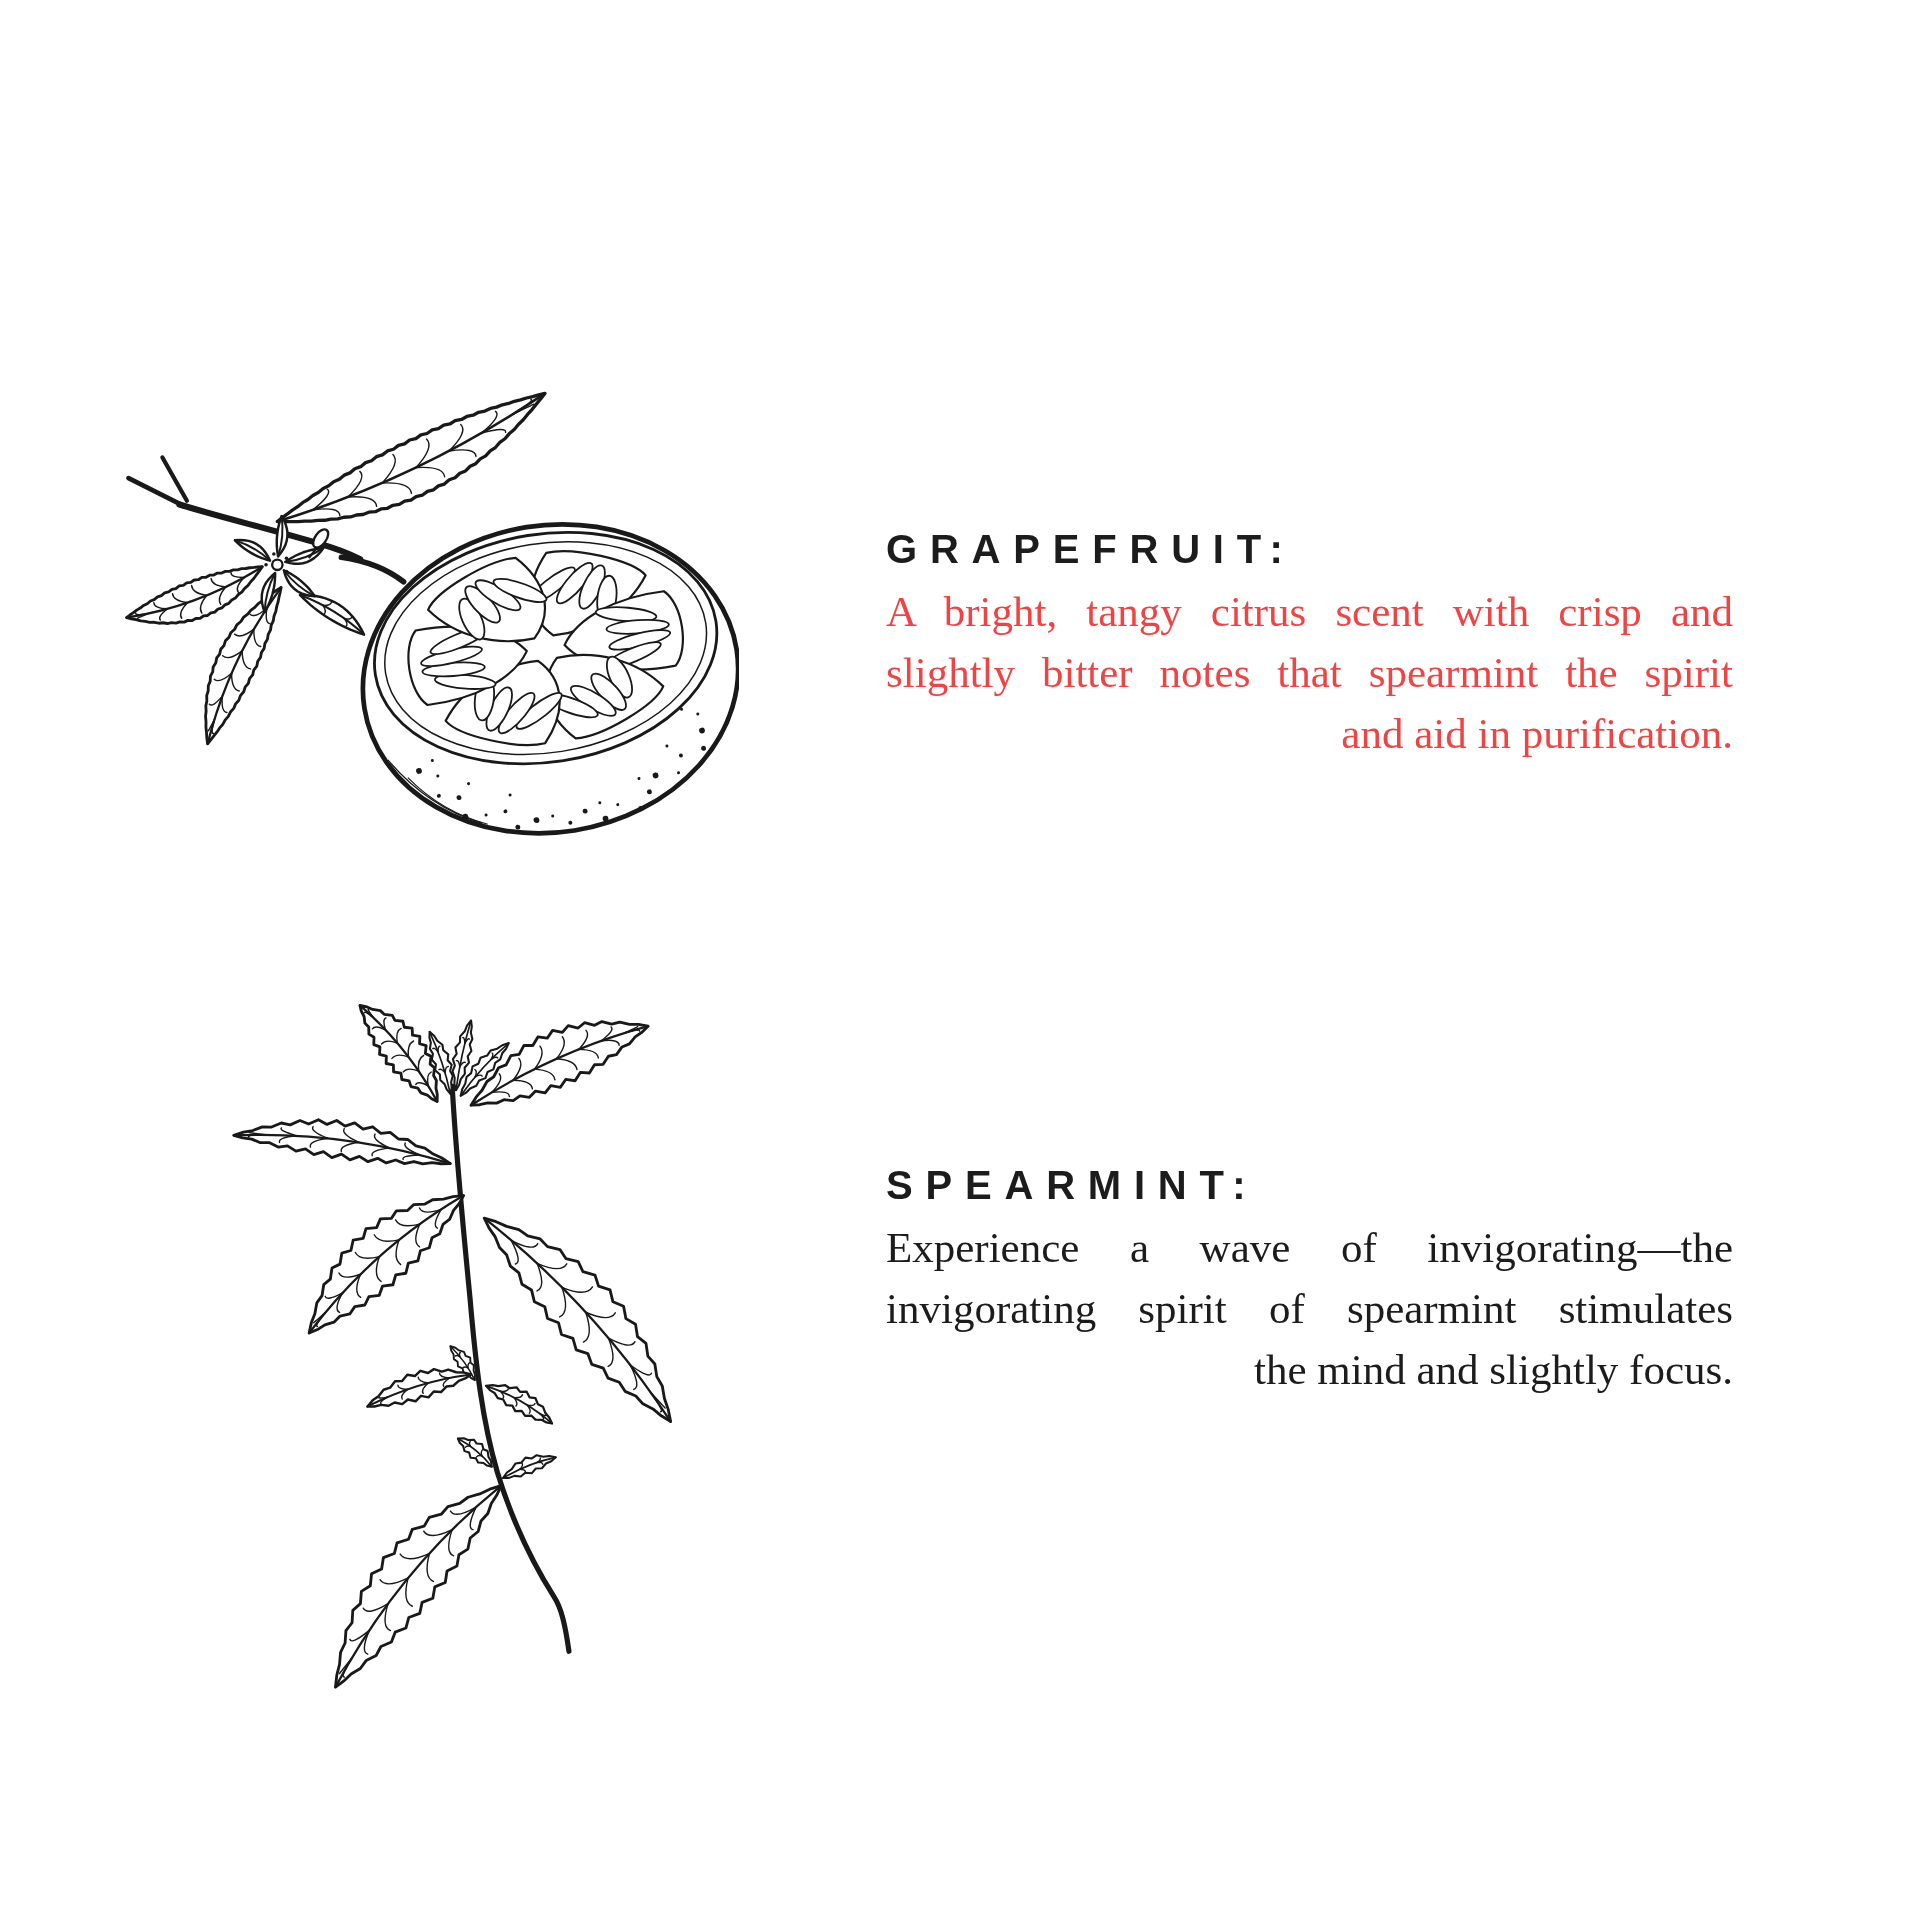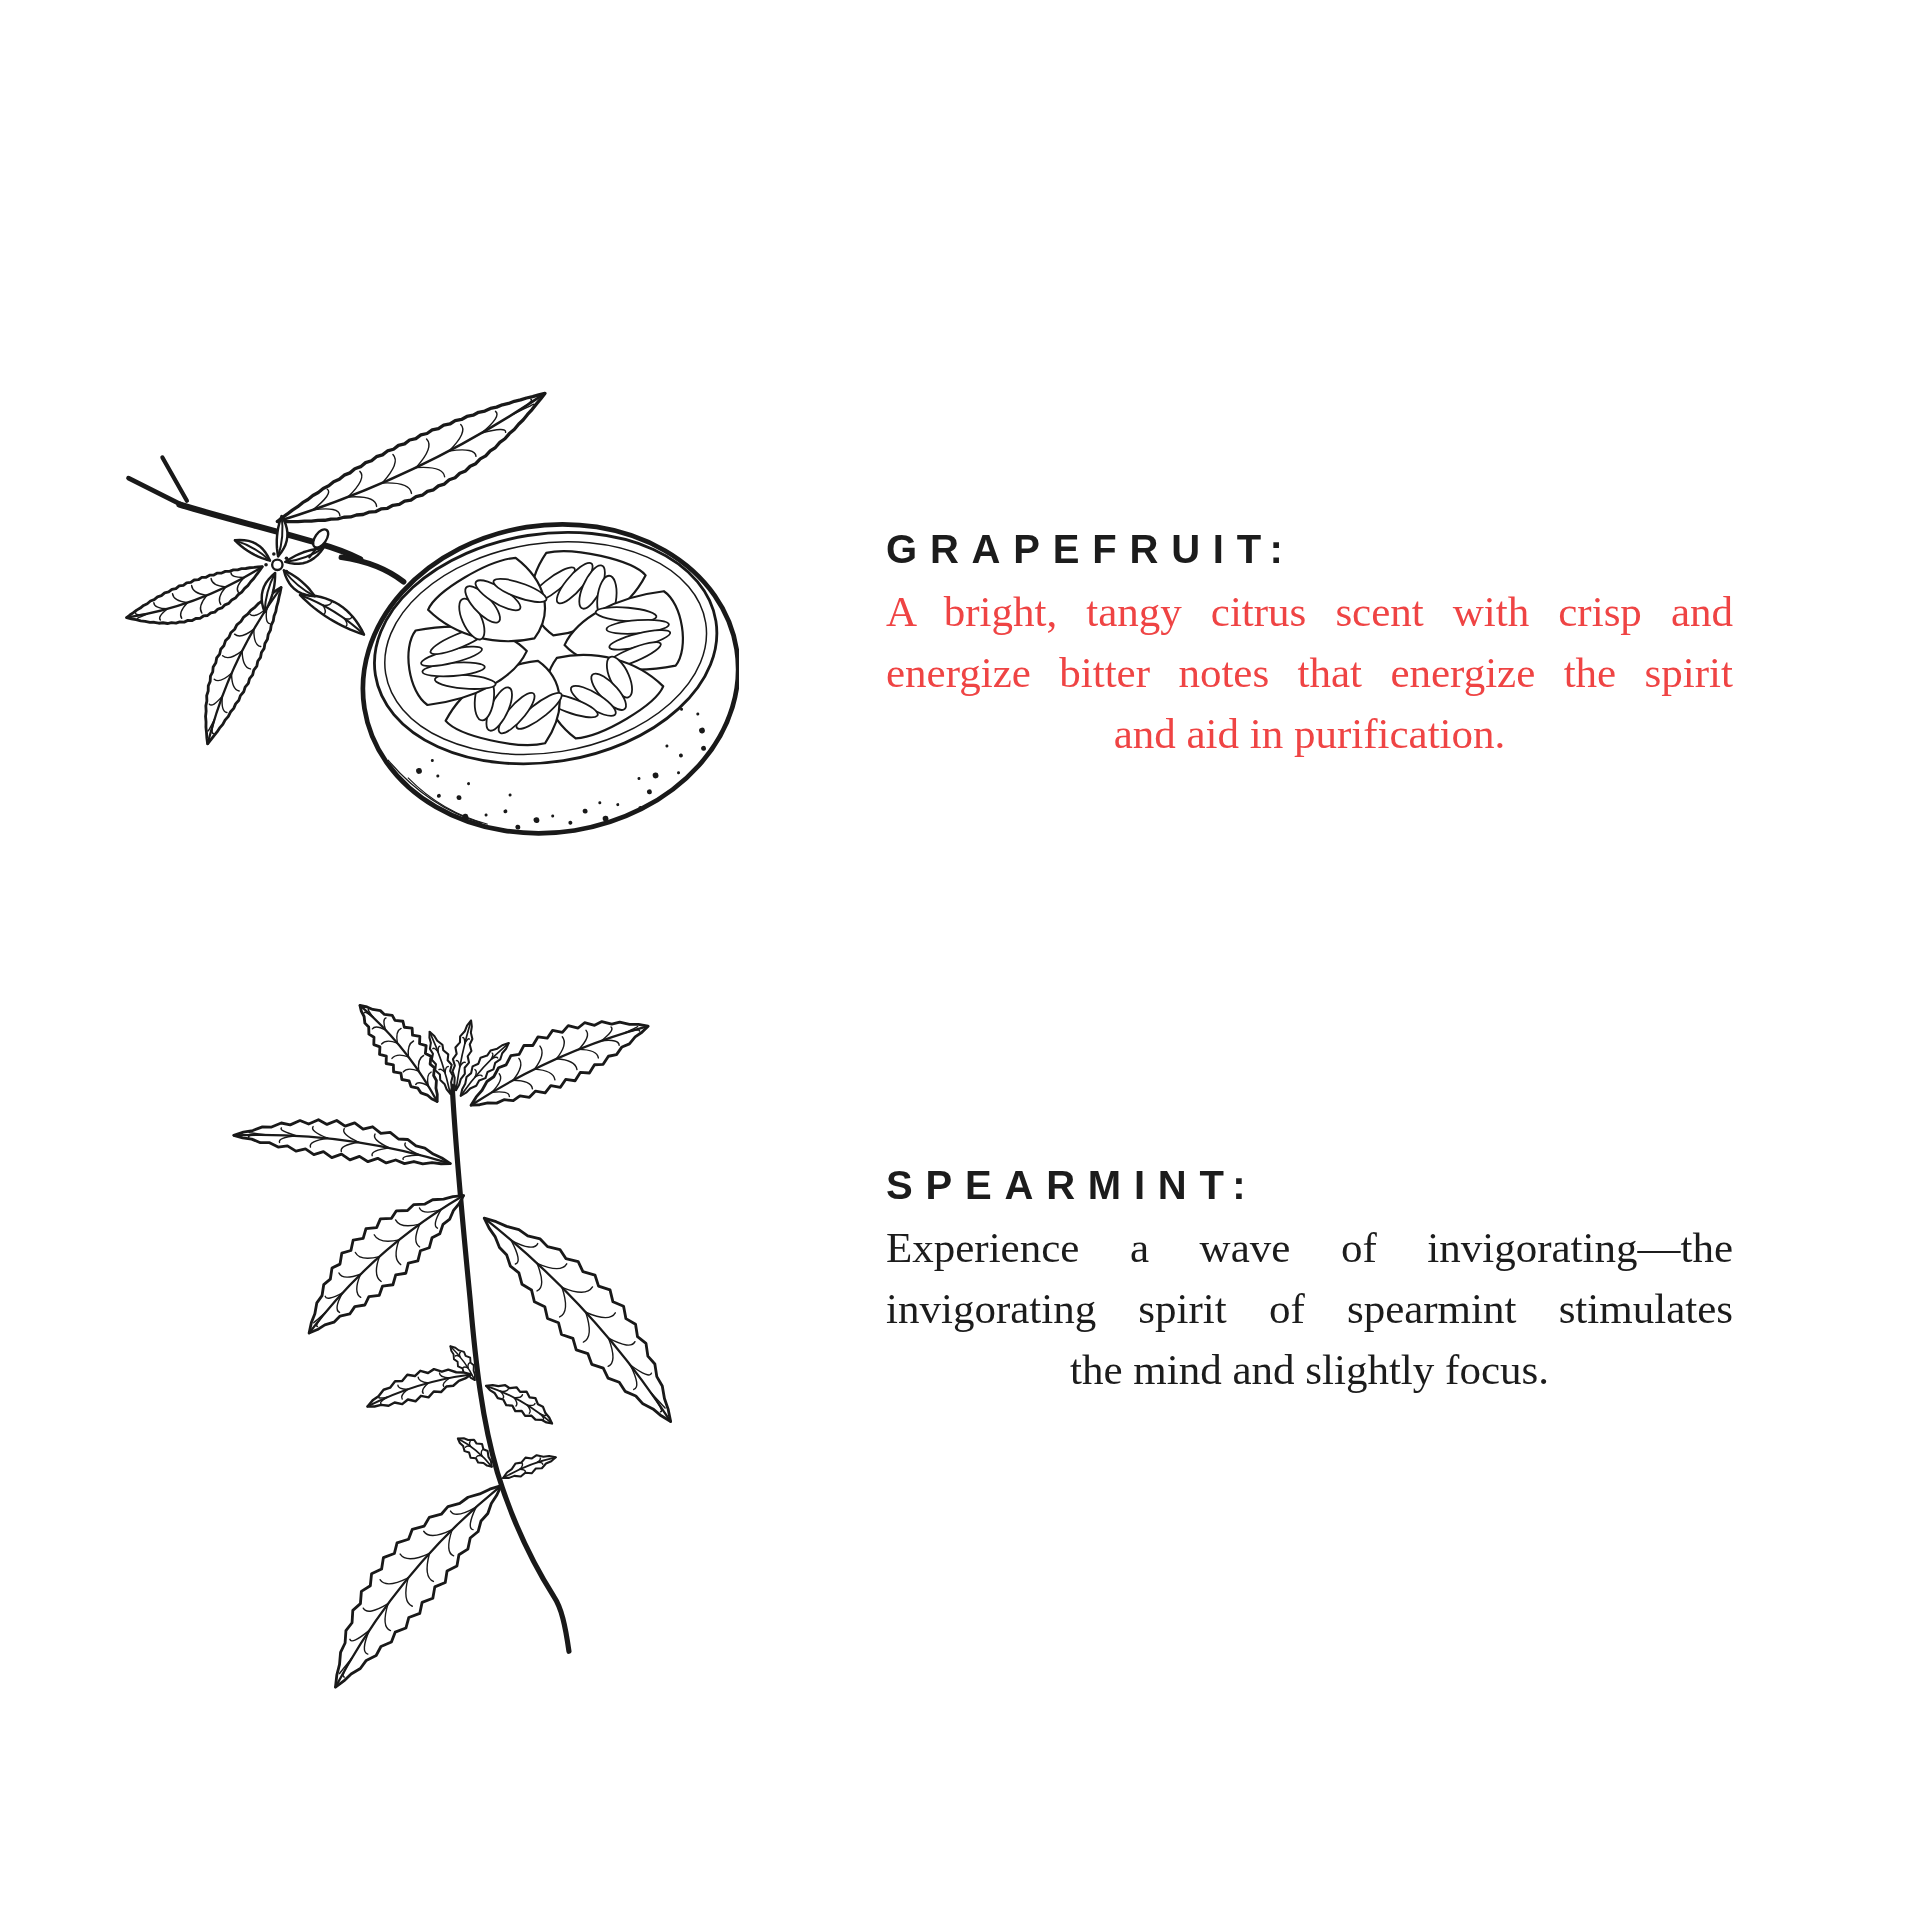--- a/index.html
+++ b/index.html
@@ -7,21 +7,21 @@
   .heading{
     position:absolute;left:886px;white-space:nowrap;
     font-family:"Liberation Sans",sans-serif;font-weight:700;
     font-size:40px;line-height:40px;letter-spacing:0.32em;color:#1c1c1c;
   }
   .body-text{
     position:absolute;left:886px;width:847px;
     font-family:"Liberation Serif",serif;font-size:43px;line-height:61px;color:#1c1c1c;
   }
   .jline{text-align:justify;text-align-last:justify;}
-  .lline{text-align:center;}
+  .lline{text-align:right;}
   #h1{top:529px;}
   #p1{top:581px;}
   #h2{top:1165px;}
   #p2{top:1217px;}
   svg.illo{position:absolute;display:block;}
   #illo1{left:119px;top:367px;width:620px;height:471px;}
   #illo2{left:228px;top:996px;width:488px;height:708px;}
 </style>
 </head>
 <body>
@@ -182,21 +182,21 @@
           <circle cx="-137.5" cy="66.1" r="1.6" fill="#191919"></circle>
           <path d="M-184 58 Q-150 114 -96 140" fill="none" stroke="#191919" stroke-width="1.4"></path>
           <path d="M-166 80 Q-136 122 -90 142" fill="none" stroke="#191919" stroke-width="1.2"></path>
         </g>
       </g>
     </svg>
 
   <div id="h1" class="heading" style="color: rgb(28, 28, 28);">GRAPEFRUIT:</div>
   <div id="p1" class="body-text" style="color: #ef4444;">
     <div class="jline">A bright, tangy citrus scent with crisp and</div>
-    <div class="jline">energize bitter notes that energize the spirit</div>
+    <div class="jline">slightly bitter notes that spearmint the spirit</div>
     <div class="lline">and aid in purification.</div>
   </div>
 
   <svg id="illo2" class="illo" viewBox="0 0 518 752">
       <g>
         <path d="M238 96 C242 170 250 250 257 322 C263 392 270 452 286 506 C300 552 322 600 346 638 C354 650 358 668 362 696" fill="none" stroke="#191919" stroke-width="5.5" stroke-linecap="round"></path>
         <path d="M236 178L227.0 172.1L217.8 167.9L208.9 161.5L199.5 159.2L190.6 152.4L180.9 151.9L172.1 144.8L162.2 146.0L153.4 138.9L143.3 141.4L134.4 134.7L124.2 138.2L115.3 132.2L105.0 136.4L95.9 131.4L85.5 136.0L76.3 132.3L65.9 136.9L56.4 134.9L46.1 139.2L36.4 139.0L26.2 142.9L16.2 144.6L6 148L15.4 150.7L25.0 152.0L34.2 155.8L44.0 155.8L53.1 160.5L63.0 159.2L72.0 164.8L82.1 162.4L91.0 168.5L101.2 165.3L110.1 171.6L120.4 168.0L129.3 174.1L139.5 170.3L148.5 176.0L158.8 172.4L167.9 177.3L178.0 174.2L187.3 178.0L197.3 175.8L206.7 178.3L216.6 177.0L226.2 178.2Z" fill="#fff" stroke="#191919" stroke-width="3" stroke-linejoin="round"></path>
         <path d="M236 178 Q123.6 143.2 6 148" fill="none" stroke="#191919" stroke-width="2.4000000000000004" stroke-linecap="round"></path>
         <path d="M203.8 168.9 Q184.7 161.1 188.2 156.1" fill="none" stroke="#191919" stroke-width="1.5" stroke-linecap="round"></path>
         <path d="M203.8 168.9 Q183.6 169.6 185.9 173.5" fill="none" stroke="#191919" stroke-width="1.5" stroke-linecap="round"></path>

